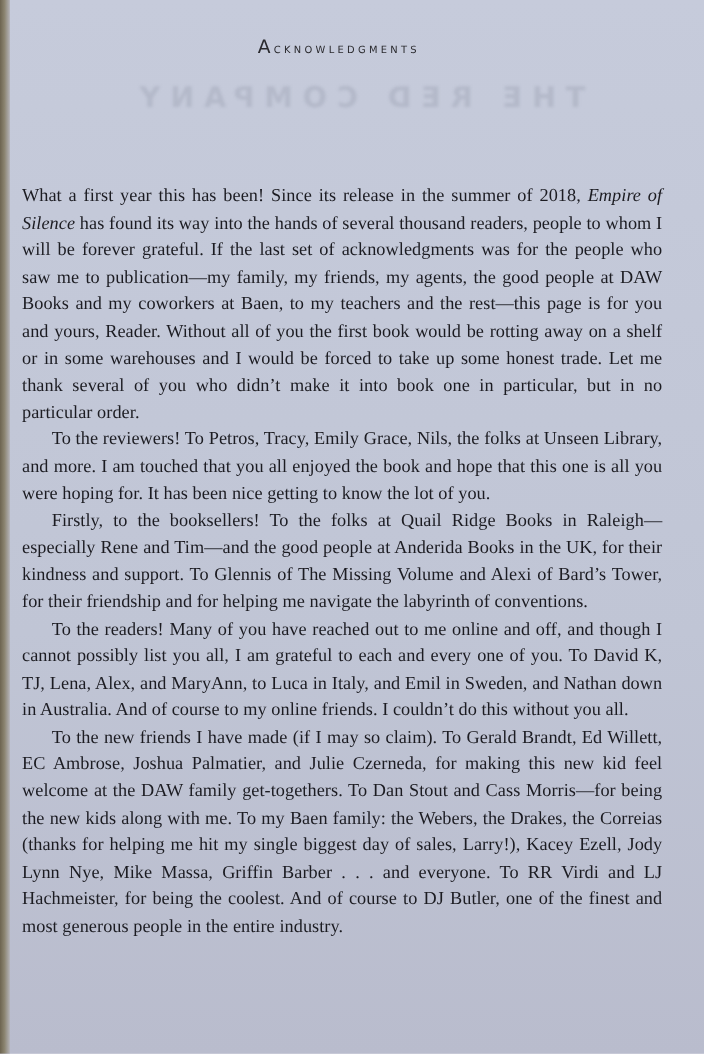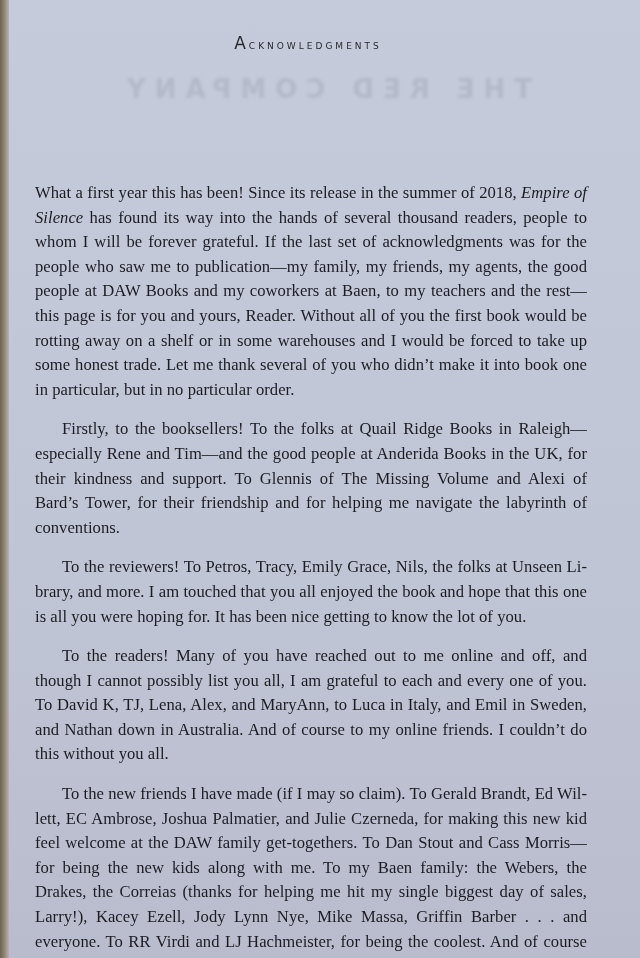--- a/index.html
+++ b/index.html
@@ -60,21 +60,21 @@
       position: absolute;
       top: 166px;
       left: 20px;
       width: 582px;
       font-size: 16.6px;
       line-height: 24.6px;
       text-align: justify;
       letter-spacing: 0.05px;
     }
     .body-text p {
-      margin: 15px;
+      margin: 0;
       text-indent: 27px;
     }
     .body-text p.first-para {
       text-indent: 0;
     }
     .body-text em {
       font-style: italic;
     }
   </style>
 </head>
@@ -84,18 +84,18 @@
   <div class="spine-shadow"></div>
 
   <div class="running-head">
     <span class="first">A</span><span>cknowledgments</span>
   </div>
 
   <div class="ghost-title">THE RED COMPANY</div>
 
   <div class="body-text">
     <p class="first-para"><span>What a first year this has been! Since its release in the summer of 2018, </span><em>Empire of Silence</em><span> has found its way into the hands of several thousand readers, people to whom I will be forever grateful. If the last set of acknowledgments was for the people who saw me to publication—my family, my friends, my agents, the good people at DAW Books and my coworkers at Baen, to my teachers and the rest—this page is for you and yours, Reader. Without all of you the first book would be rotting away on a shelf or in some warehouses and I would be forced to take up some honest trade. Let me thank several of you who didn’t make it into book one in particular, but in no particular order.</span></p>
+    <p>To the reviewers! To Petros, Tracy, Emily Grace, Nils, the folks at Unseen Li­brary, and more. I am touched that you all enjoyed the book and hope that this one is all you were hoping for. It has been nice getting to know the lot of you.</p>
     <p>Firstly, to the booksellers! To the folks at Quail Ridge Books in Raleigh—especially Rene and Tim—and the good people at Anderida Books in the UK, for their kindness and support. To Glennis of The Missing Volume and Alexi of Bard’s Tower, for their friendship and for helping me navigate the labyrinth of conventions.</p>
-    <p>To the reviewers! To Petros, Tracy, Emily Grace, Nils, the folks at Unseen Li­brary, and more. I am touched that you all enjoyed the book and hope that this one is all you were hoping for. It has been nice getting to know the lot of you.</p>
     <p>To the readers! Many of you have reached out to me online and off, and though I cannot possibly list you all, I am grateful to each and every one of you. To David K, TJ, Lena, Alex, and MaryAnn, to Luca in Italy, and Emil in Sweden, and Nathan down in Australia. And of course to my online friends. I couldn’t do this without you all.</p>
     <p>To the new friends I have made (if I may so claim). To Gerald Brandt, Ed Wil­lett, EC Ambrose, Joshua Palmatier, and Julie Czerneda, for making this new kid feel welcome at the DAW family get-togethers. To Dan Stout and Cass Morris—for being the new kids along with me. To my Baen family: the Webers, the Drakes, the Correias (thanks for helping me hit my single biggest day of sales, Larry!), Kacey Ezell, Jody Lynn Nye, Mike Massa, Griffin Barber . . . and everyone. To RR Virdi and LJ Hachmeister, for being the coolest. And of course to DJ Butler, one of the finest and most generous people in the entire industry.</p>
   </div>
 </div>
 
 </body></html>

